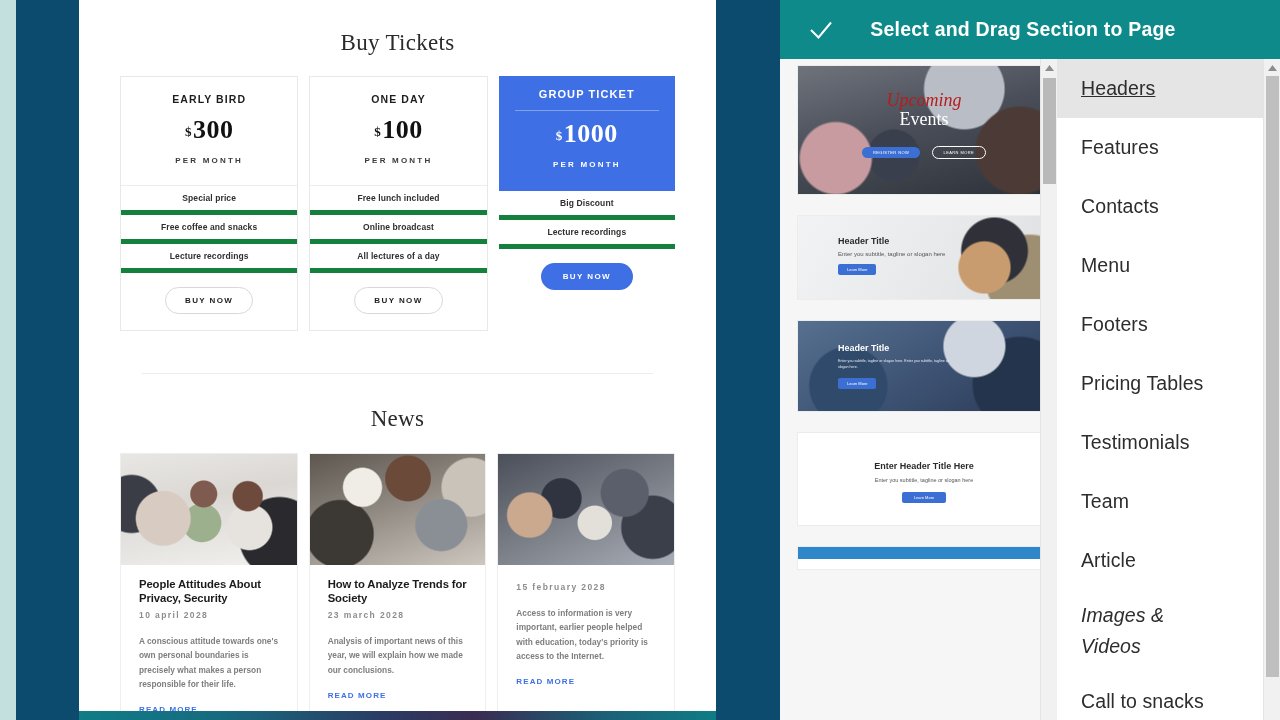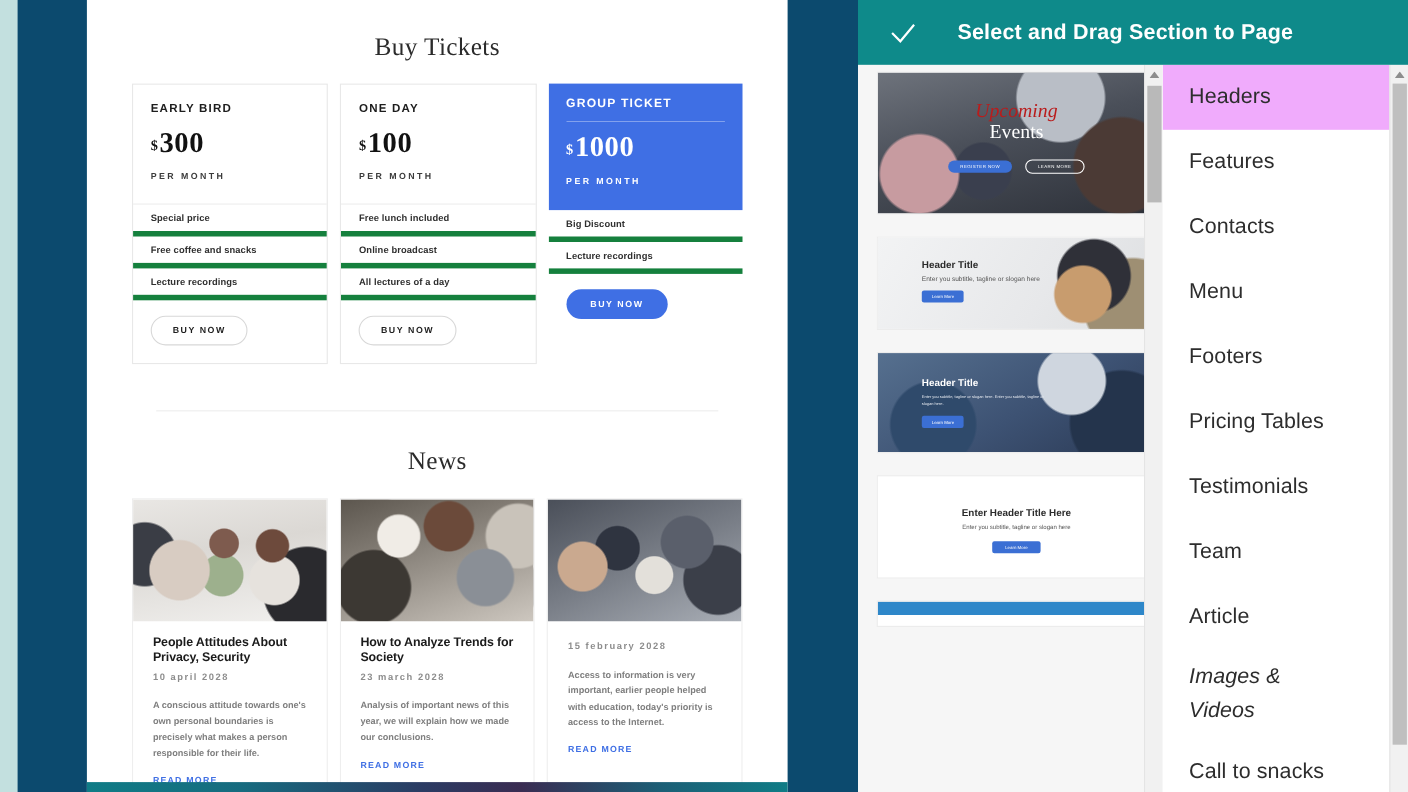--- a/index.html
+++ b/index.html
@@ -32,20 +32,21 @@
     font-size: 23px;
     font-weight: 400;
     color: #2b2b2b;
     text-align: center;
     letter-spacing: .3px;
   }
   .price-row {
     display: flex;
     gap: 11px;
     padding: 20px 41px 0 41px;
+    text-align: center;
   }
   .price-card {
     flex: 1;
     border: 1px solid #e8e8e8;
     background: #fff;
     display: flex;
     flex-direction: column;
     min-height: 218px;
   }
   .price-card.featured { border: none; }
@@ -281,21 +282,21 @@
   .menu-item {
     height: 59px;
     display: flex;
     align-items: center;
     padding-left: 24px;
     font-size: 19.5px;
     color: #2d2d2d;
     font-weight: 400;
     letter-spacing: .1px;
   }
-  .menu-item.selected { background: #f0abfc; }
+  .menu-item.selected { background: #e5e5e5; text-decoration: underline; }
   .menu-item.two-line {
     height: 82px;
     flex-direction: column;
     align-items: flex-start;
     justify-content: center;
     line-height: 1.6;
     font-style: italic;
   }
 
   

